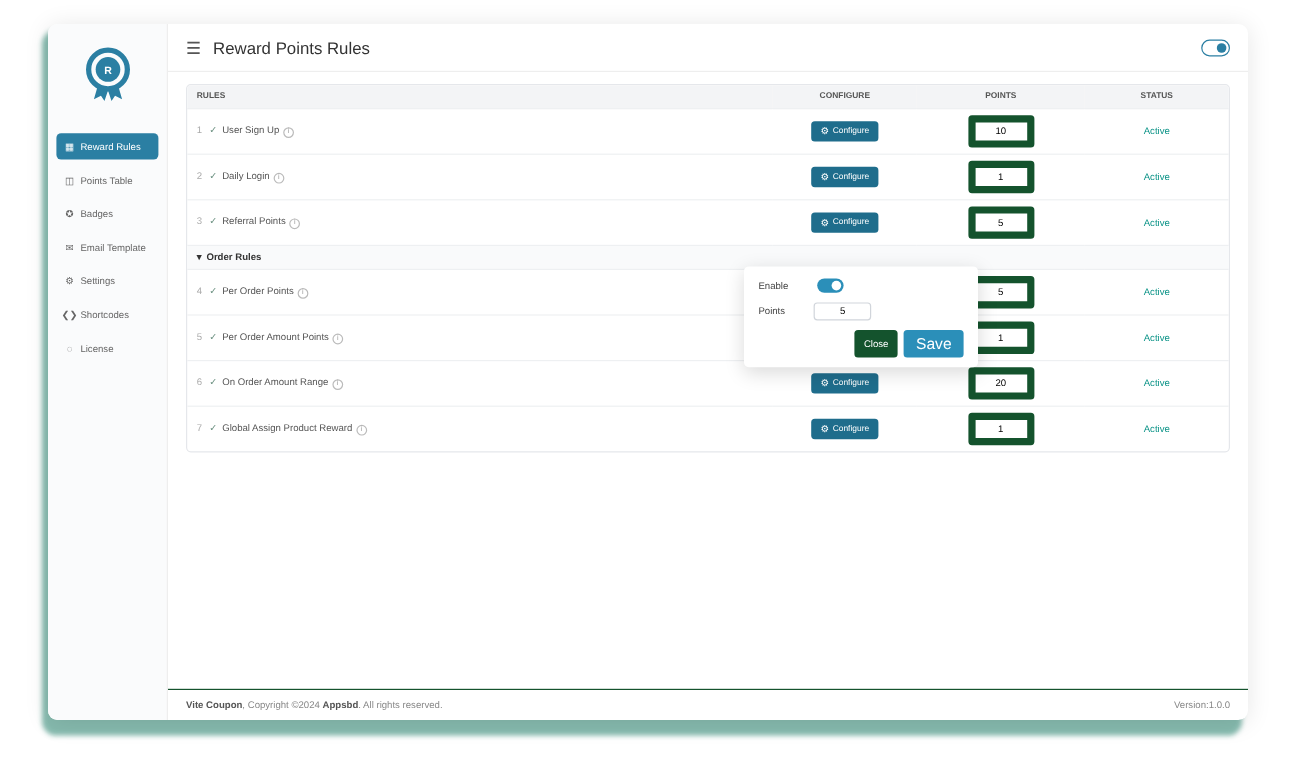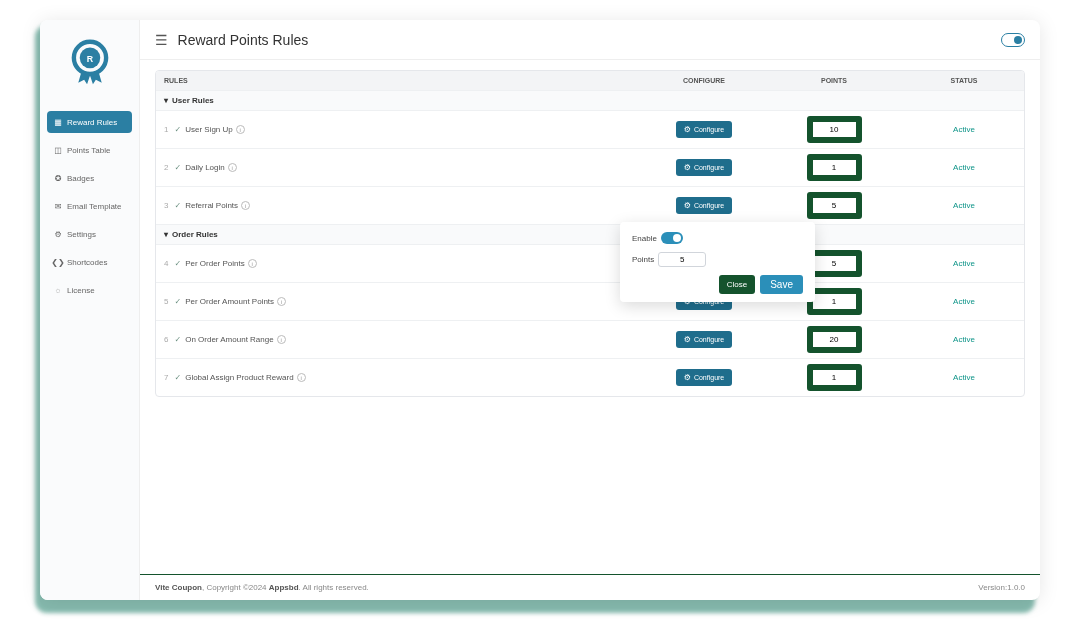--- a/index.html
+++ b/index.html
@@ -169,21 +169,21 @@
   left: 480px;
   width: 195px;
   background: #fff;
   border-radius: 4px;
   box-shadow: 0 4px 16px rgba(0,0,0,0.15);
   padding: 10px 12px 8px 12px;
   font-size: 8px;
   color: #444;
   z-index: 10;
 }
-.pop-row { display: flex; align-items: center; margin-bottom: 8px; gap: 4px; }
+.pop-row { display: flex; align-items: center; margin-bottom: 8px; gap: 24px; }
 .toggle {
   width: 22px; height: 12px;
   background: #2b8fb9;
   border-radius: 6px;
   position: relative;
   cursor: pointer;
 }
 .toggle::after {
   content: '';
   position: absolute;
@@ -200,21 +200,21 @@
   padding: 2px 4px;
   font-size: 8px;
 }
 .pop-actions { display: flex; justify-content: flex-end; gap: 5px; }
 .btn-close {
   background: #14532d; color: #fff; border: none; border-radius: 3px;
   padding: 4px 8px; font-size: 8px; cursor: pointer;
 }
 .btn-save {
   background: #2b8fb9; color: #fff; border: none; border-radius: 3px;
-  padding: 4px 10px; font-size: 10px; cursor: pointer;
+  padding: 4px 10px; font-size: 13px; cursor: pointer;
 }
 .footer {
   padding: 8px 15px;
   border-top: 1px solid #14532d;
   font-size: 8px;
   color: #888;
   display: flex;
   align-items: center;
 }
 .footer b { color: #555; font-weight: 600; }
@@ -280,23 +280,20 @@
       <table>
         <thead>
           <tr>
             <th>Rules</th>
             <th>Configure</th>
             <th>Points</th>
             <th>Status</th>
           </tr>
         </thead>
         <tbody id="tbody">
-              <tr class="group-row">
-                <td colspan="4"><span class="group-caret">▾</span><span>User Rules</span></td>
-              </tr>
               <tr>
                 <td><span class="row-num">1</span><span class="check">✓</span><span>User Sign Up</span><span class="info-icon">i</span></td>
                 <td class="td-center"><button class="cfg-btn">
                     <span class="cfg-icon">⚙</span>
                     <span>Configure</span>
                   </button></td>
                 <td class="td-center"><input class="points-input" value="10" style=""></td>
                 <td class="td-center"><span class="status-active">Active</span></td>
               </tr>
               <tr>

